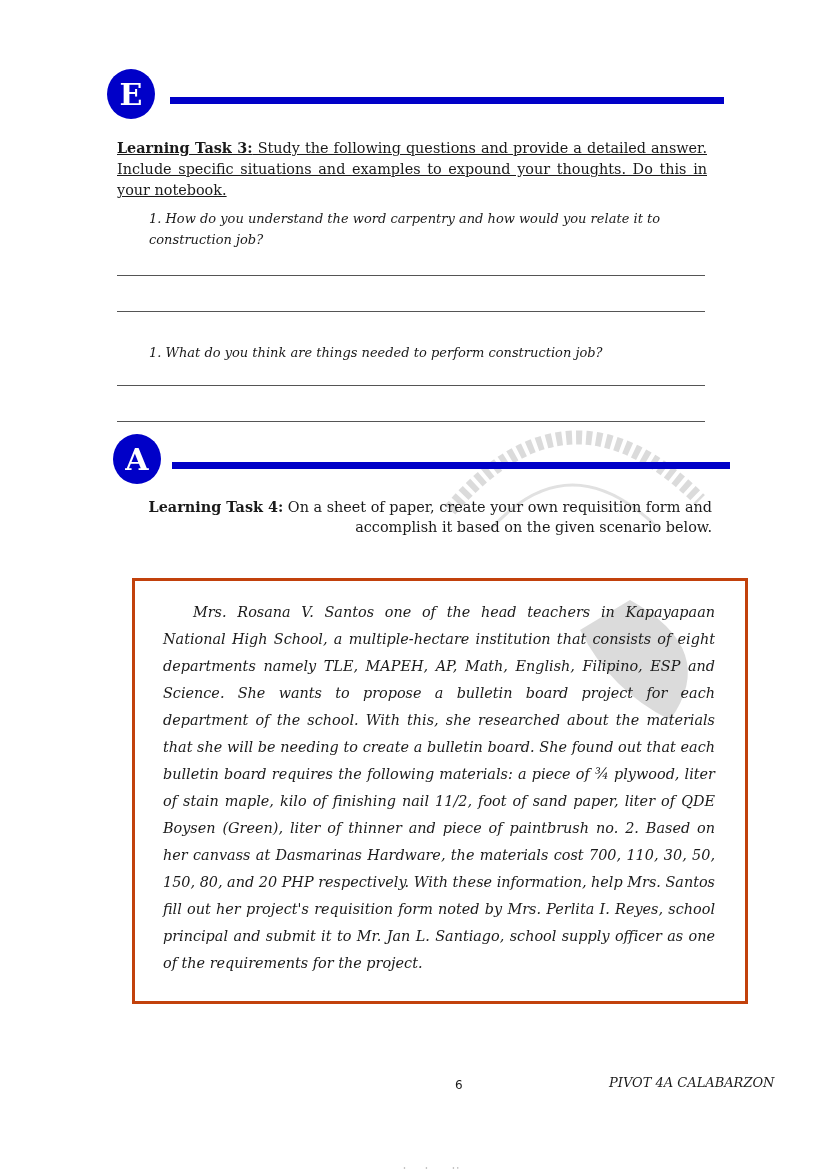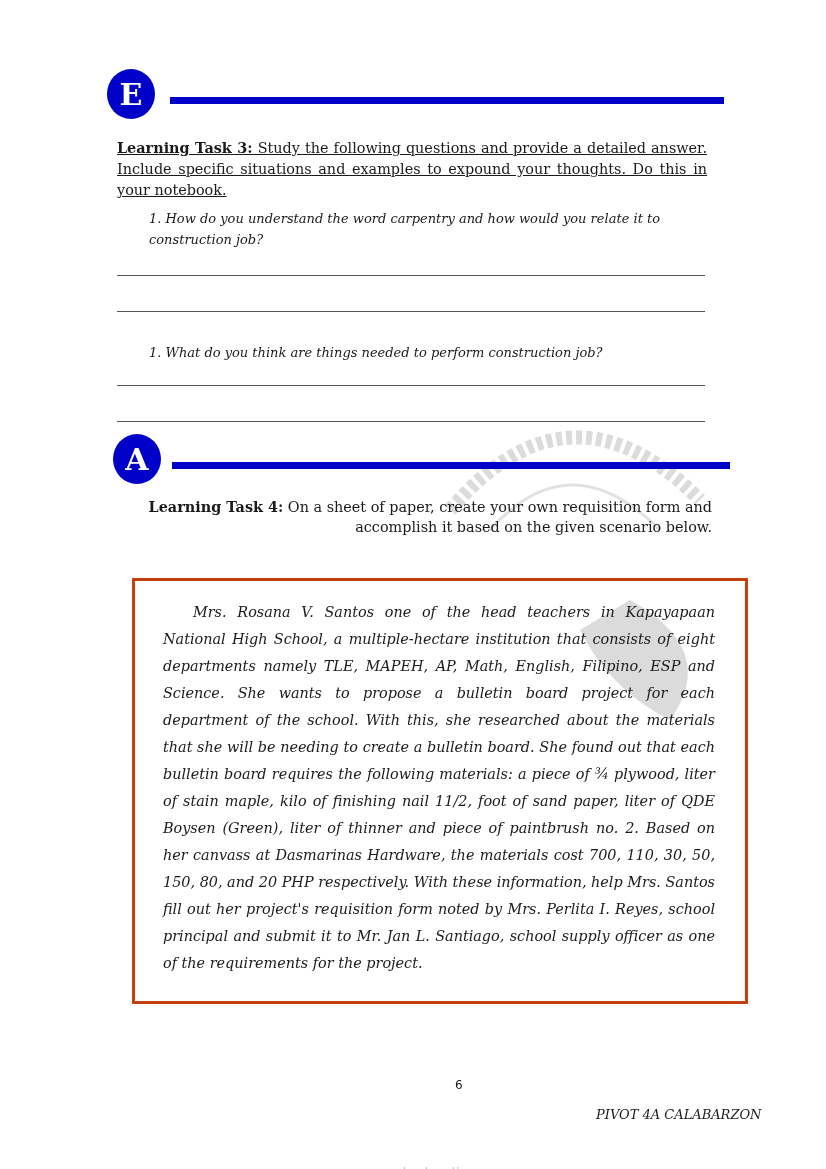--- a/index.html
+++ b/index.html
@@ -18,21 +18,21 @@
 
   .answer-line { position: absolute; height: 0; border-top: 1px solid #555; left: 117px; width: 588px; }
 
   .scenario-box { position: absolute; left: 111px; top: 578px; width: 610px; height: 420px;
                   border: 3px solid #c2410c; box-sizing: content-box; margin-left: 21px; }
   .scenario-text { position: absolute; left: 28px; top: 18px; width: 552px;
                    font-style: italic; font-size: 14.4px; line-height: 27px; text-align: justify;
                    text-indent: 30px; }
 
   .page-number { position: absolute; left: 455px; top: 1078px; font-family: "DejaVu Sans", sans-serif; font-size: 12px; }
-  .footer-label { position: absolute; left: 596px; top: 1075px; font-style: italic; font-size: 13px; margin-top: 32px; }
+  .footer-label { position: absolute; left: 609px; top: 1075px; font-style: italic; font-size: 13px; }
   .watermark { position: absolute; left: 336px; top: 1125px; font-family: "DejaVu Sans", sans-serif;
                font-size: 14px; color: #c4c4c4; letter-spacing: 0.3px; margin-top: 40px; }
 
   .seal { position: absolute; left: 430px; top: 390px; width: 290px; height: 420px; pointer-events: none; opacity: 0.35; }
 </style>
 </head>
 <body>
 
 <svg class="seal" viewBox="0 0 290 420">
   <path d="M20 120 Q140 -20 270 110" fill="none" stroke="#999" stroke-width="14" stroke-dasharray="6 4"></path>

